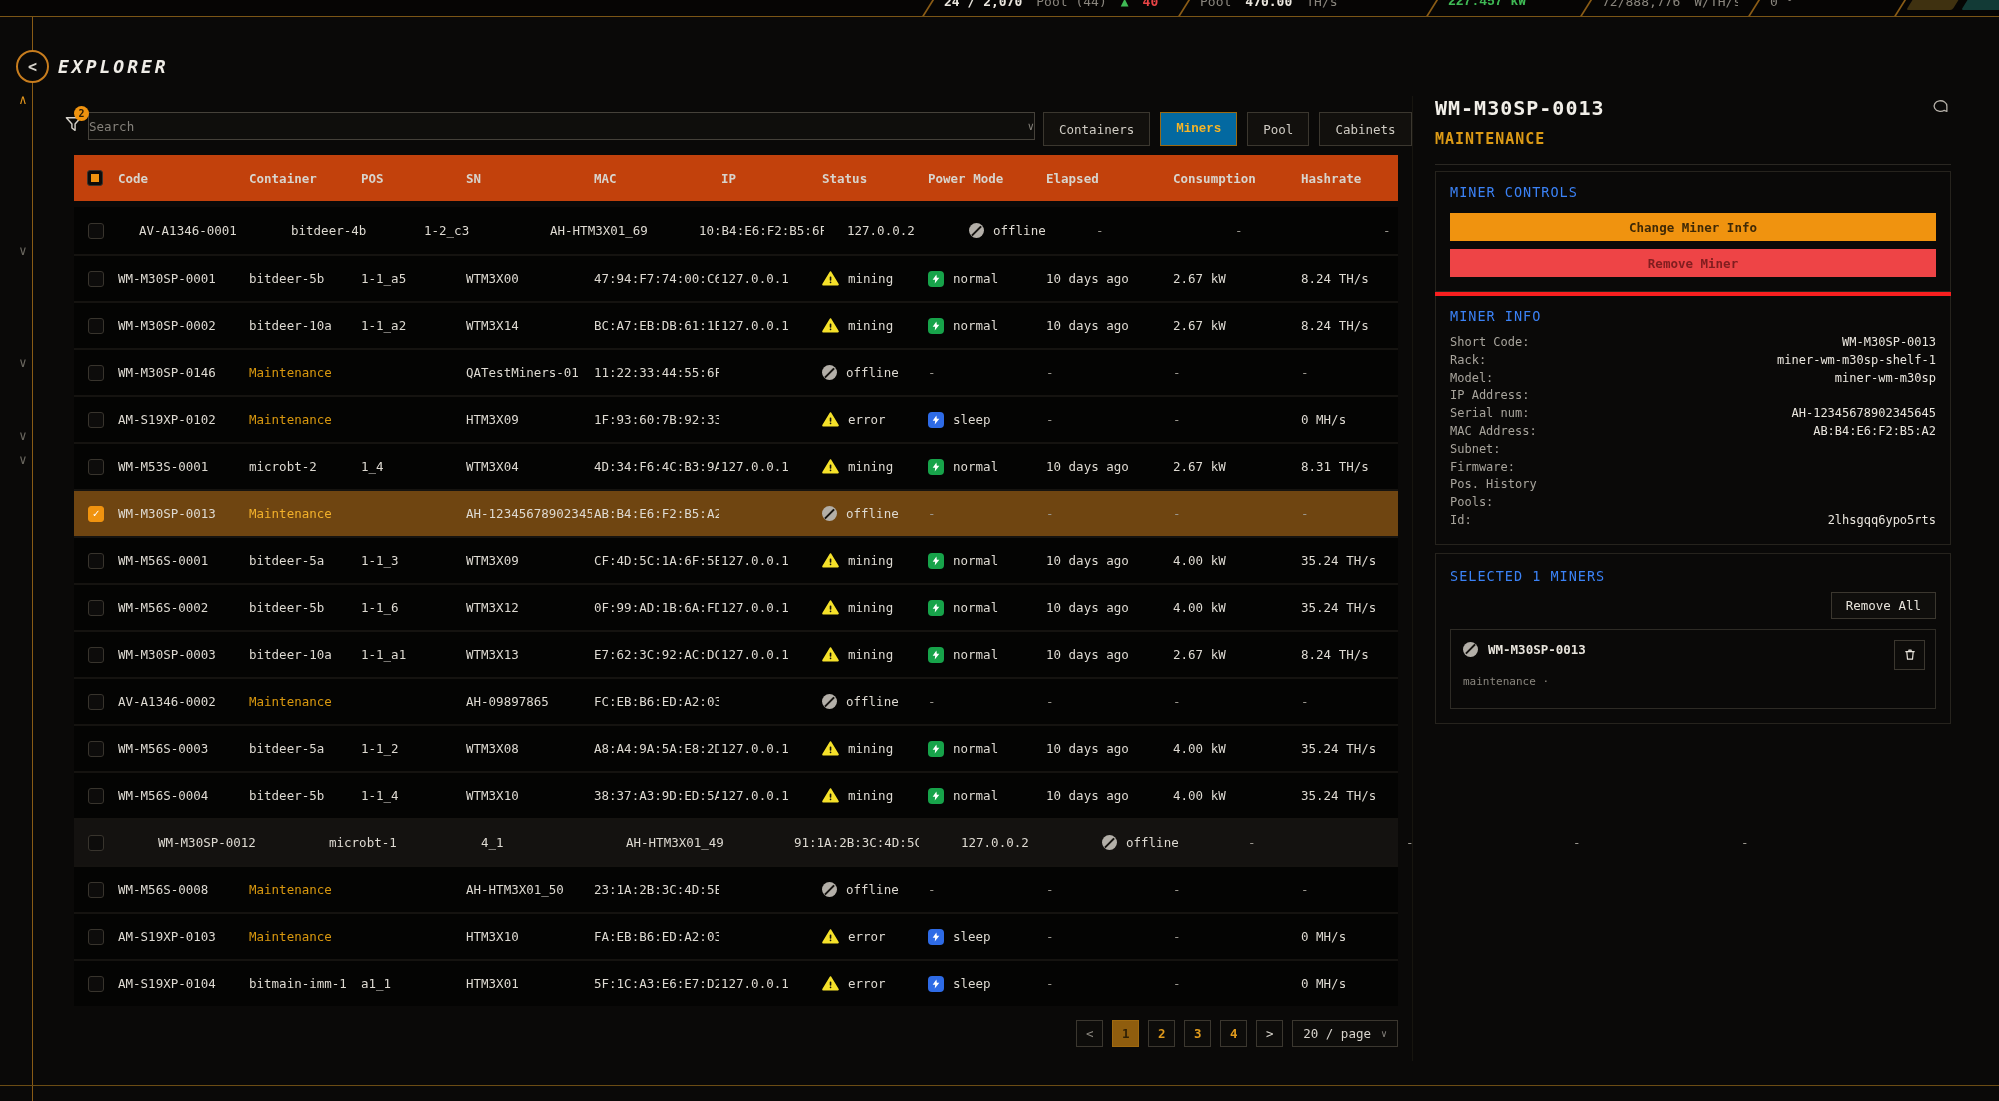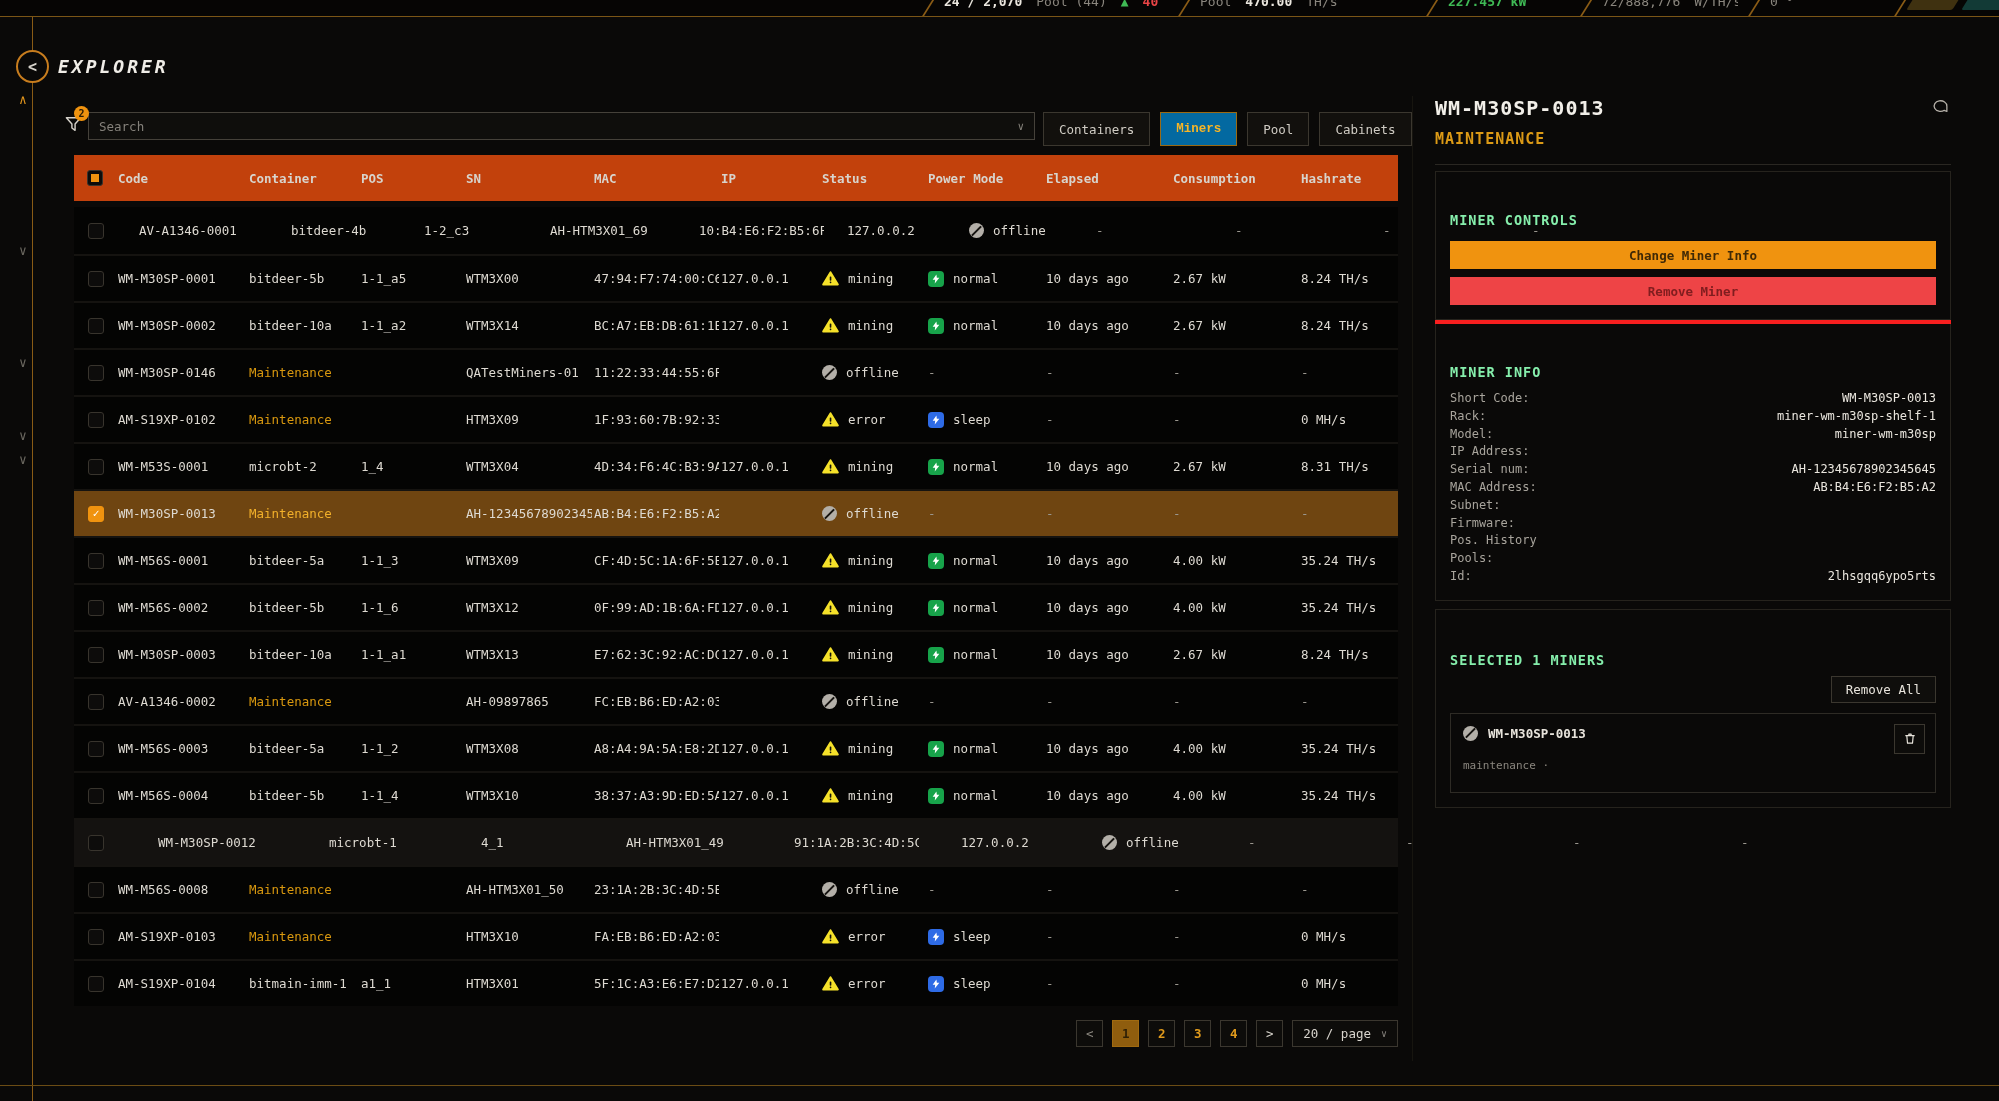--- a/index.html
+++ b/index.html
@@ -32,21 +32,21 @@
   .rail-chev.up { color:#e0941c; }
 
   .page-title { position:absolute; left:58px; top:56px; font-size:18px; font-weight:bold; letter-spacing:3px; color:#f0ede7;font-style:italic; }
 
   
   .filter-ic { position:absolute; left:64px; top:114px; }
   .filter-badge { position:absolute; left:74px; top:106px; width:15px; height:15px; border-radius:50%;
                   background:#f0930f; color:#2c1c04; font-size:10px; font-weight:bold;
                   display:flex; align-items:center; justify-content:center; z-index:2; }
   .search-box { position:absolute; left:88px; top:112px; width:947px; height:28px; background:#0f0e0c;
-                border:1px solid #45413a; display:flex; align-items:center; padding:0 10px; }
+                border:1px solid #45413a; display:flex; align-items:center; padding:0 0; }
   .search-box input { flex:1; background:transparent; border:none; outline:none; color:#d6d2ca;
                       font-family:inherit; font-size:12.5px; }
   .search-box input::placeholder { color:#84807a; }
   .search-chev { color:#84807a; font-size:11px; }
   .views { position:absolute; left:1043px; top:112px; display:flex; gap:10px; }
   .view-btn { height:28px; padding:16px 15px; background:#12100d; border:1px solid #3b372f; color:#cfcbc3;
               font-family:inherit; font-size:12.5px; display:flex; align-items:center; }
   .view-btn.active { background:#0369a1; border-color:#9a6a14; color:#f7b526; font-weight:bold;font-family:Liberation Mono, monospace; }
 
   
@@ -87,21 +87,21 @@
 
   
   .v-div { position:absolute; left:1412px; top:96px; bottom:40px; width:1px; background:#17150f; }
   .detail { position:absolute; left:1435px; top:96px; width:516px; }
   .d-head { position:relative; padding-bottom:16px; border-bottom:1px solid #2a2722; }
   .d-title { font-size:20px; font-weight:bold; color:#f2efe9; letter-spacing:1px; }
   .d-status { margin-top:10px; font-size:15px; font-weight:bold; color:#dc9a16; letter-spacing:1px; }
   .chat-ic { position:absolute; right:2px; top:2px; }
   .box { border:1px solid #26231d; padding:12px 14px 14px; }
   .controls-box { margin-top:6px; }
-  .sec-head { font-size:13.5px; font-weight:bold; letter-spacing:1px; color:#86efac;margin-top:28px; }
+  .sec-head { font-size:13.5px; font-weight:normal; letter-spacing:1px; color:#3b82f6; }
   .d-btn { display:block; width:100%; height:28px; margin-top:8px; font-family:inherit; font-size:12.5px;
            display:flex; align-items:center; justify-content:center; border:1px solid transparent; }
   .d-btn.primary { margin-top:13px; background:#f0930f; color:#3f2906; font-weight:bold; }
   .d-btn.secondary { background:#0d0c0a; border-color:#3b372f; color:#d6d2ca; }
   .d-btn.danger { background:#ee4446; color:#801d1f; font-weight:bold; }
   .red-bar { height:4px; background:#f81f1f; }
   .info-box { border-top:none; }
   .kv-list { margin-top:10px; }
   .kv { display:flex; justify-content:space-between; line-height:17.8px; font-size:12px; }
   .kv .k { color:#a8a49c; }
@@ -129,21 +129,21 @@
         <span class="tp tp-green">▲</span>
         <span class="tp tp-red">40</span>
       </div>
       <div class="tslash"></div>
       <div class="tseg" style="width: 222px;">
         <span class="tp tp-dim">Pool</span>
         <span class="tp tp-strong">470.00</span>
         <span class="tp tp-dim">TH/s</span>
       </div>
       <div class="tslash"></div>
-      <div class="tseg" style="width: 128px;">
+      <div class="tseg" style="width: 128px; font-family: Liberation Mono, monospace;">
         <span class="tp tp-green">227.457 kW</span>
       </div>
       <div class="tslash"></div>
       <div class="tseg" style="width: 142px;">
         <span class="tp tp-dim">72/888,776</span>
         <span class="tp tp-dim">W/TH/s</span>
       </div>
       <div class="tslash"></div>
       <div class="tseg" style="width: 120px;">
         <span class="tp tp-dim">0 °</span>

